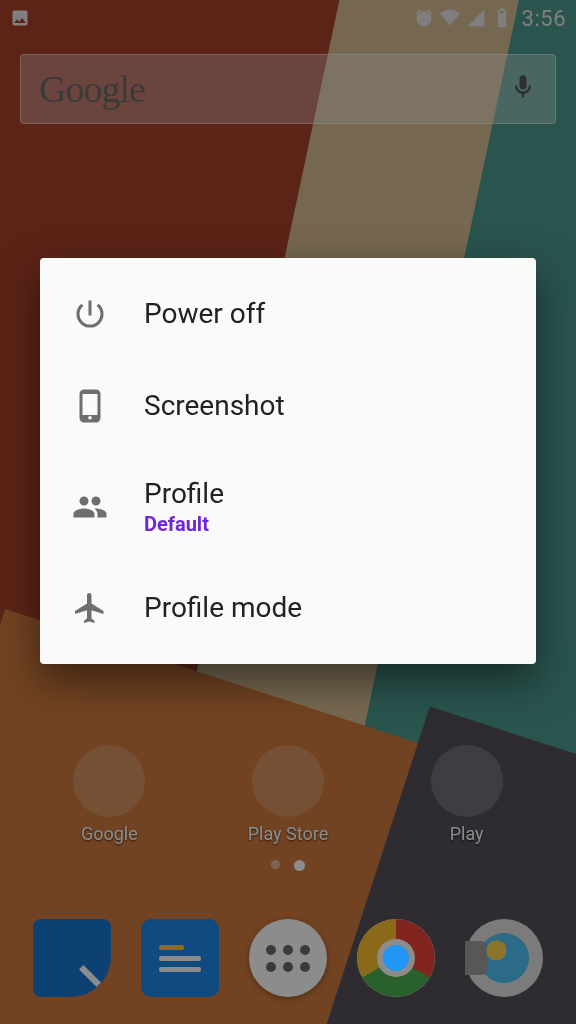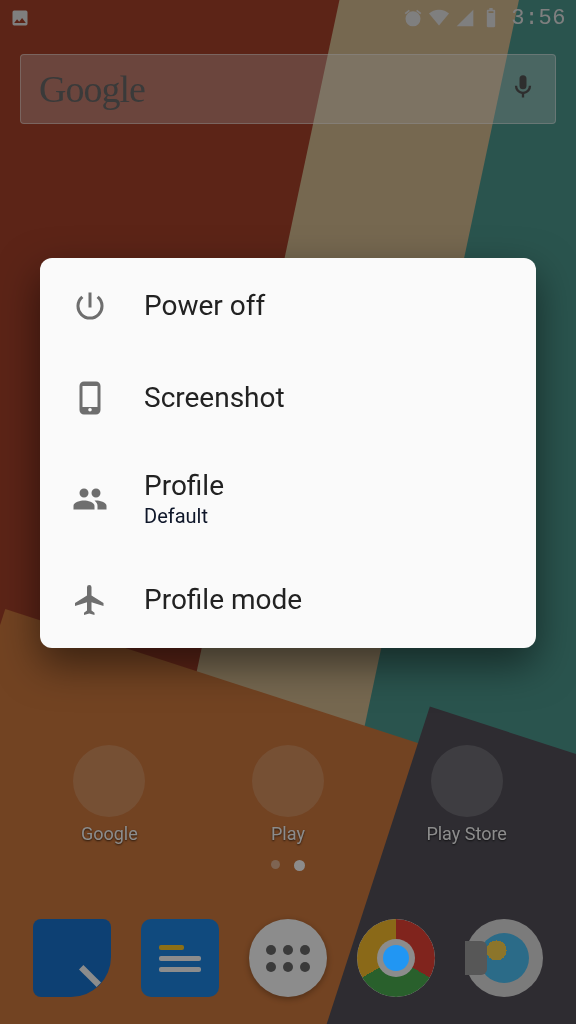--- a/index.html
+++ b/index.html
@@ -11,21 +11,21 @@
   .wp-shape { position: absolute; }
   .wp-rust   { background:#a8432b; width:900px; height:1200px; transform:rotate(18deg); left:-400px; top:-200px; }
   .wp-beige  { background:#d8bd93; width:500px; height:1400px; transform:rotate(12deg); left:260px; top:-300px; }
   .wp-teal   { background:#4e9a8f; width:600px; height:1400px; transform:rotate(12deg); left:430px; top:-250px; }
   .wp-orange { background:#d07a3e; width:700px; height:700px; transform:rotate(18deg); left:-120px; top:700px; }
   .wp-grey   { background:#54515a; width:700px; height:600px; transform:rotate(18deg); left:320px; top:800px; }
 
   
   .statusbar { position:absolute; top:0; left:0; right:0; height:36px;
     display:flex; align-items:center; justify-content:space-between;
-    padding:12px 10px; color:#e8e8e8; font-size:20px;font-family:Liberation Mono, monospace; }
+    padding:12px 10px; color:#e8e8e8; font-size:20px; }
   .statusbar .right { display:flex; align-items:center; gap:6px; }
   .status-icon svg { width:20px; height:20px; fill:#e8e8e8; display:block; }
   .clock { font-size:22px; letter-spacing:0.5px; margin-left:4px; }
 
   
   .searchbar { position:absolute; top:54px; left:20px; right:20px; height:70px;
     background:rgba(255,255,255,0.32); border:1px solid rgba(255,255,255,0.45);
     border-radius:4px; display:flex; align-items:center; padding:0 18px;
     justify-content:space-between; }
   .searchbar .logo { font-family: Georgia, "Times New Roman", serif;
@@ -75,29 +75,29 @@
   .dock-camera::before{content:"";position:absolute;inset:14px;border-radius:50%;
     background:radial-gradient(circle at 35% 35%, #ffd54f 0 10px, #4fc3f7 10px 40px);}
   .dock-camera::after{content:"";position:absolute;left:0;top:22px;width:22px;height:34px;
     background:#9e9e9e;border-radius:0 6px 6px 0;}
 
   
   .scrim { position:absolute; inset:0; background:rgba(0,0,0,0.45); }
 
   
   .power-dialog { position:absolute; left:40px; right:40px; top:258px;
-    background:#fafafa; border-radius:12px; box-shadow:0 16px 40px rgba(0,0,0,0.5);
-    padding:2px 0; }
+    background:#fafafa; border-radius:4px; box-shadow:0 16px 40px rgba(0,0,0,0.5);
+    padding:10px 0; }
   .menu-item { display:flex; align-items:center; gap:34px; padding:26px 30px; }
   .menu-item .icon { width:40px; height:40px; flex:0 0 40px; display:flex;
     align-items:center; justify-content:center; }
   .menu-item .icon svg { width:36px; height:36px; fill:#6e6e6e; }
   .menu-item .texts { display:flex; flex-direction:column; }
   .menu-item .title { font-size:28px; color:#222; line-height:1.15;}
-  .menu-item .sub { font-size:20px; color:#0f172a; margin-top:2px;}
+  .menu-item .sub { font-size:20px; color:#6d28d9; margin-top:2px;font-weight:bold;}
 </style>
 </head>
 <body>
 
 <div class="wallpaper">
   <div class="wp-shape wp-rust"></div>
   <div class="wp-shape wp-beige"></div>
   <div class="wp-shape wp-teal"></div>
   <div class="wp-shape wp-orange"></div>
   <div class="wp-shape wp-grey"></div>
@@ -145,25 +145,25 @@
   </span>
 </div>
 
 <div class="shortcut-row">
   <div class="shortcut">
     <div class="bubble"></div>
     <span class="label">Google</span>
   </div>
   <div class="shortcut">
     <div class="bubble"></div>
-    <span class="label">Play</span>
+    <span class="label">Play Store</span>
   </div>
   <div class="shortcut">
     <div class="bubble"></div>
-    <span class="label">Play Store</span>
+    <span class="label">Play</span>
   </div>
 </div>
 
 <div class="page-dots">
   <span class="dot"></span>
   <span class="dot active"></span>
 </div>
 
 <div class="dock">
   <div class="dock-icon dock-phone"></div>

